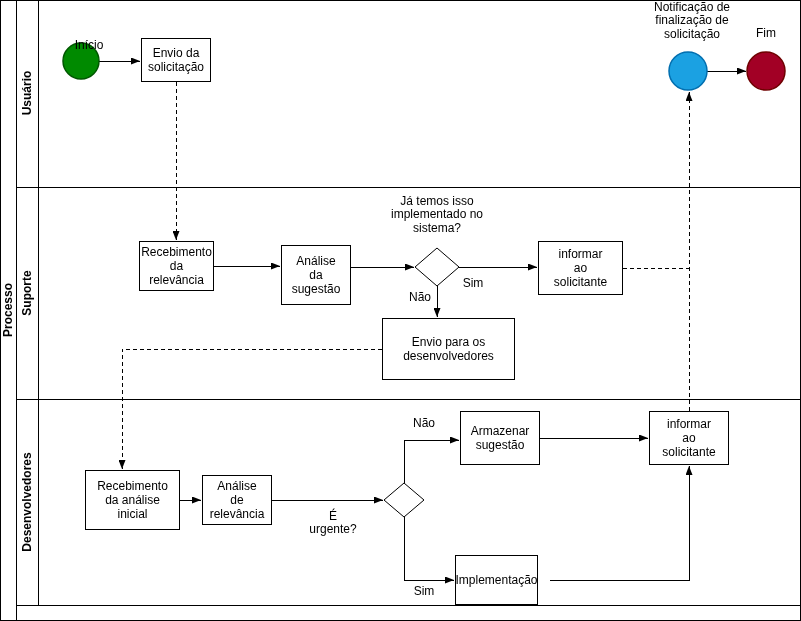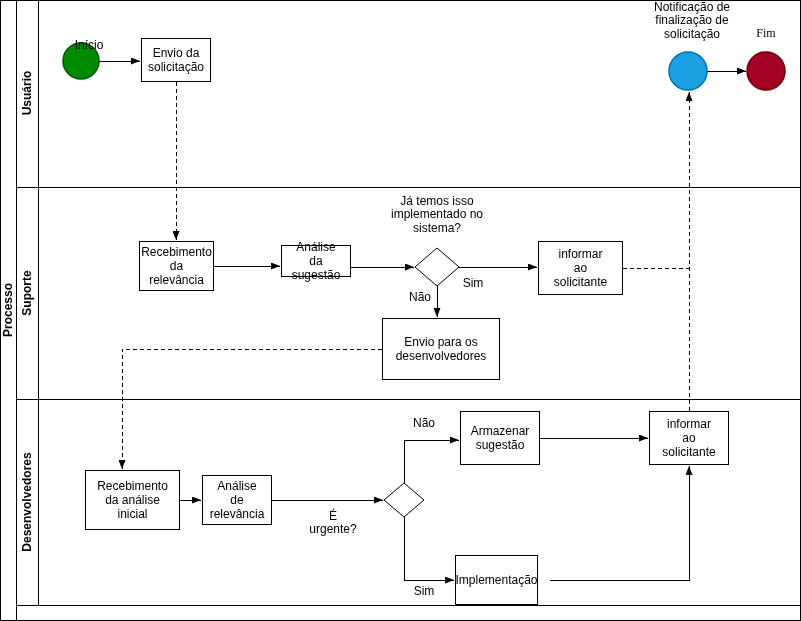--- a/index.html
+++ b/index.html
@@ -69,27 +69,27 @@
     <circle class="event" cx="766" cy="71" r="19" stroke="#6f0000" fill="#a20025"></circle>
   </svg>
 
   <div class="lane-label" style="left:-52px; top:302px; width:120px;">Processo</div>
   <div class="lane-label" style="left:-33px; top:85px; width:120px;">Usuário</div>
   <div class="lane-label" style="left:-33px; top:285px; width:120px;">Suporte</div>
   <div class="lane-label" style="left:-43px; top:494px; width:140px;">Desenvolvedores</div>
 
   <div class="label" style="left:59px; top:11px; width:60px;margin-top:28px;">Início</div>
   <div class="label" style="left:637px; top:1px; width:110px;">Notificação de finalização de solicitação</div>
-  <div class="label" style="left:741px; top:27px; width:50px;font-family:Liberation Serif, serif;">Fim</div>
+  <div class="label" style="left:741px; top:27px; width:50px;">Fim</div>
 
   <div class="task" style="left:141px; top:38px; width:70px; height:44px;">Envio da solicitação</div>
   <div class="task" style="left:139px; top:241px; width:75px; height:50px;">Recebimento da relevância</div>
-  <div class="task" style="left:281px; top:245px; width:70px; height:32px;">Análise da sugestão</div>
+  <div class="task" style="left:281px; top:245px; width:70px; height:60px;">Análise da sugestão</div>
   <div class="task" style="left:538px; top:241px; width:85px; height:54px;">informar ao solicitante</div>
-  <div class="task" style="left:382px; top:318px; width:118px; height:62px;text-align:center;">Envio para os desenvolvedores</div>
+  <div class="task" style="left:382px; top:318px; width:133px; height:62px;text-align:center;">Envio para os desenvolvedores</div>
   <div class="task" style="left:85px; top:470px; width:95px; height:60px;">Recebimento da análise inicial</div>
   <div class="task" style="left:460px; top:411px; width:80px; height:54px;">Armazenar sugestão</div>
   <div class="task" style="left:202px; top:475px; width:70px; height:50px;">Análise de relevância</div>
   <div class="task" style="left:649px; top:411px; width:80px; height:54px;">informar ao solicitante</div>
   <div class="task" style="left:455px; top:555px; width:83px; height:50px;">Implementação</div>
 
   <div class="label" style="left:377px; top:195px; width:120px;">Já temos isso implementado no sistema?</div>
   <div class="label" style="left:307px; top:462px; width:52px;margin-top:48px;">É urgente?</div>
 
   <div class="label" style="left:458px; top:277px; width:30px;">Sim</div>

